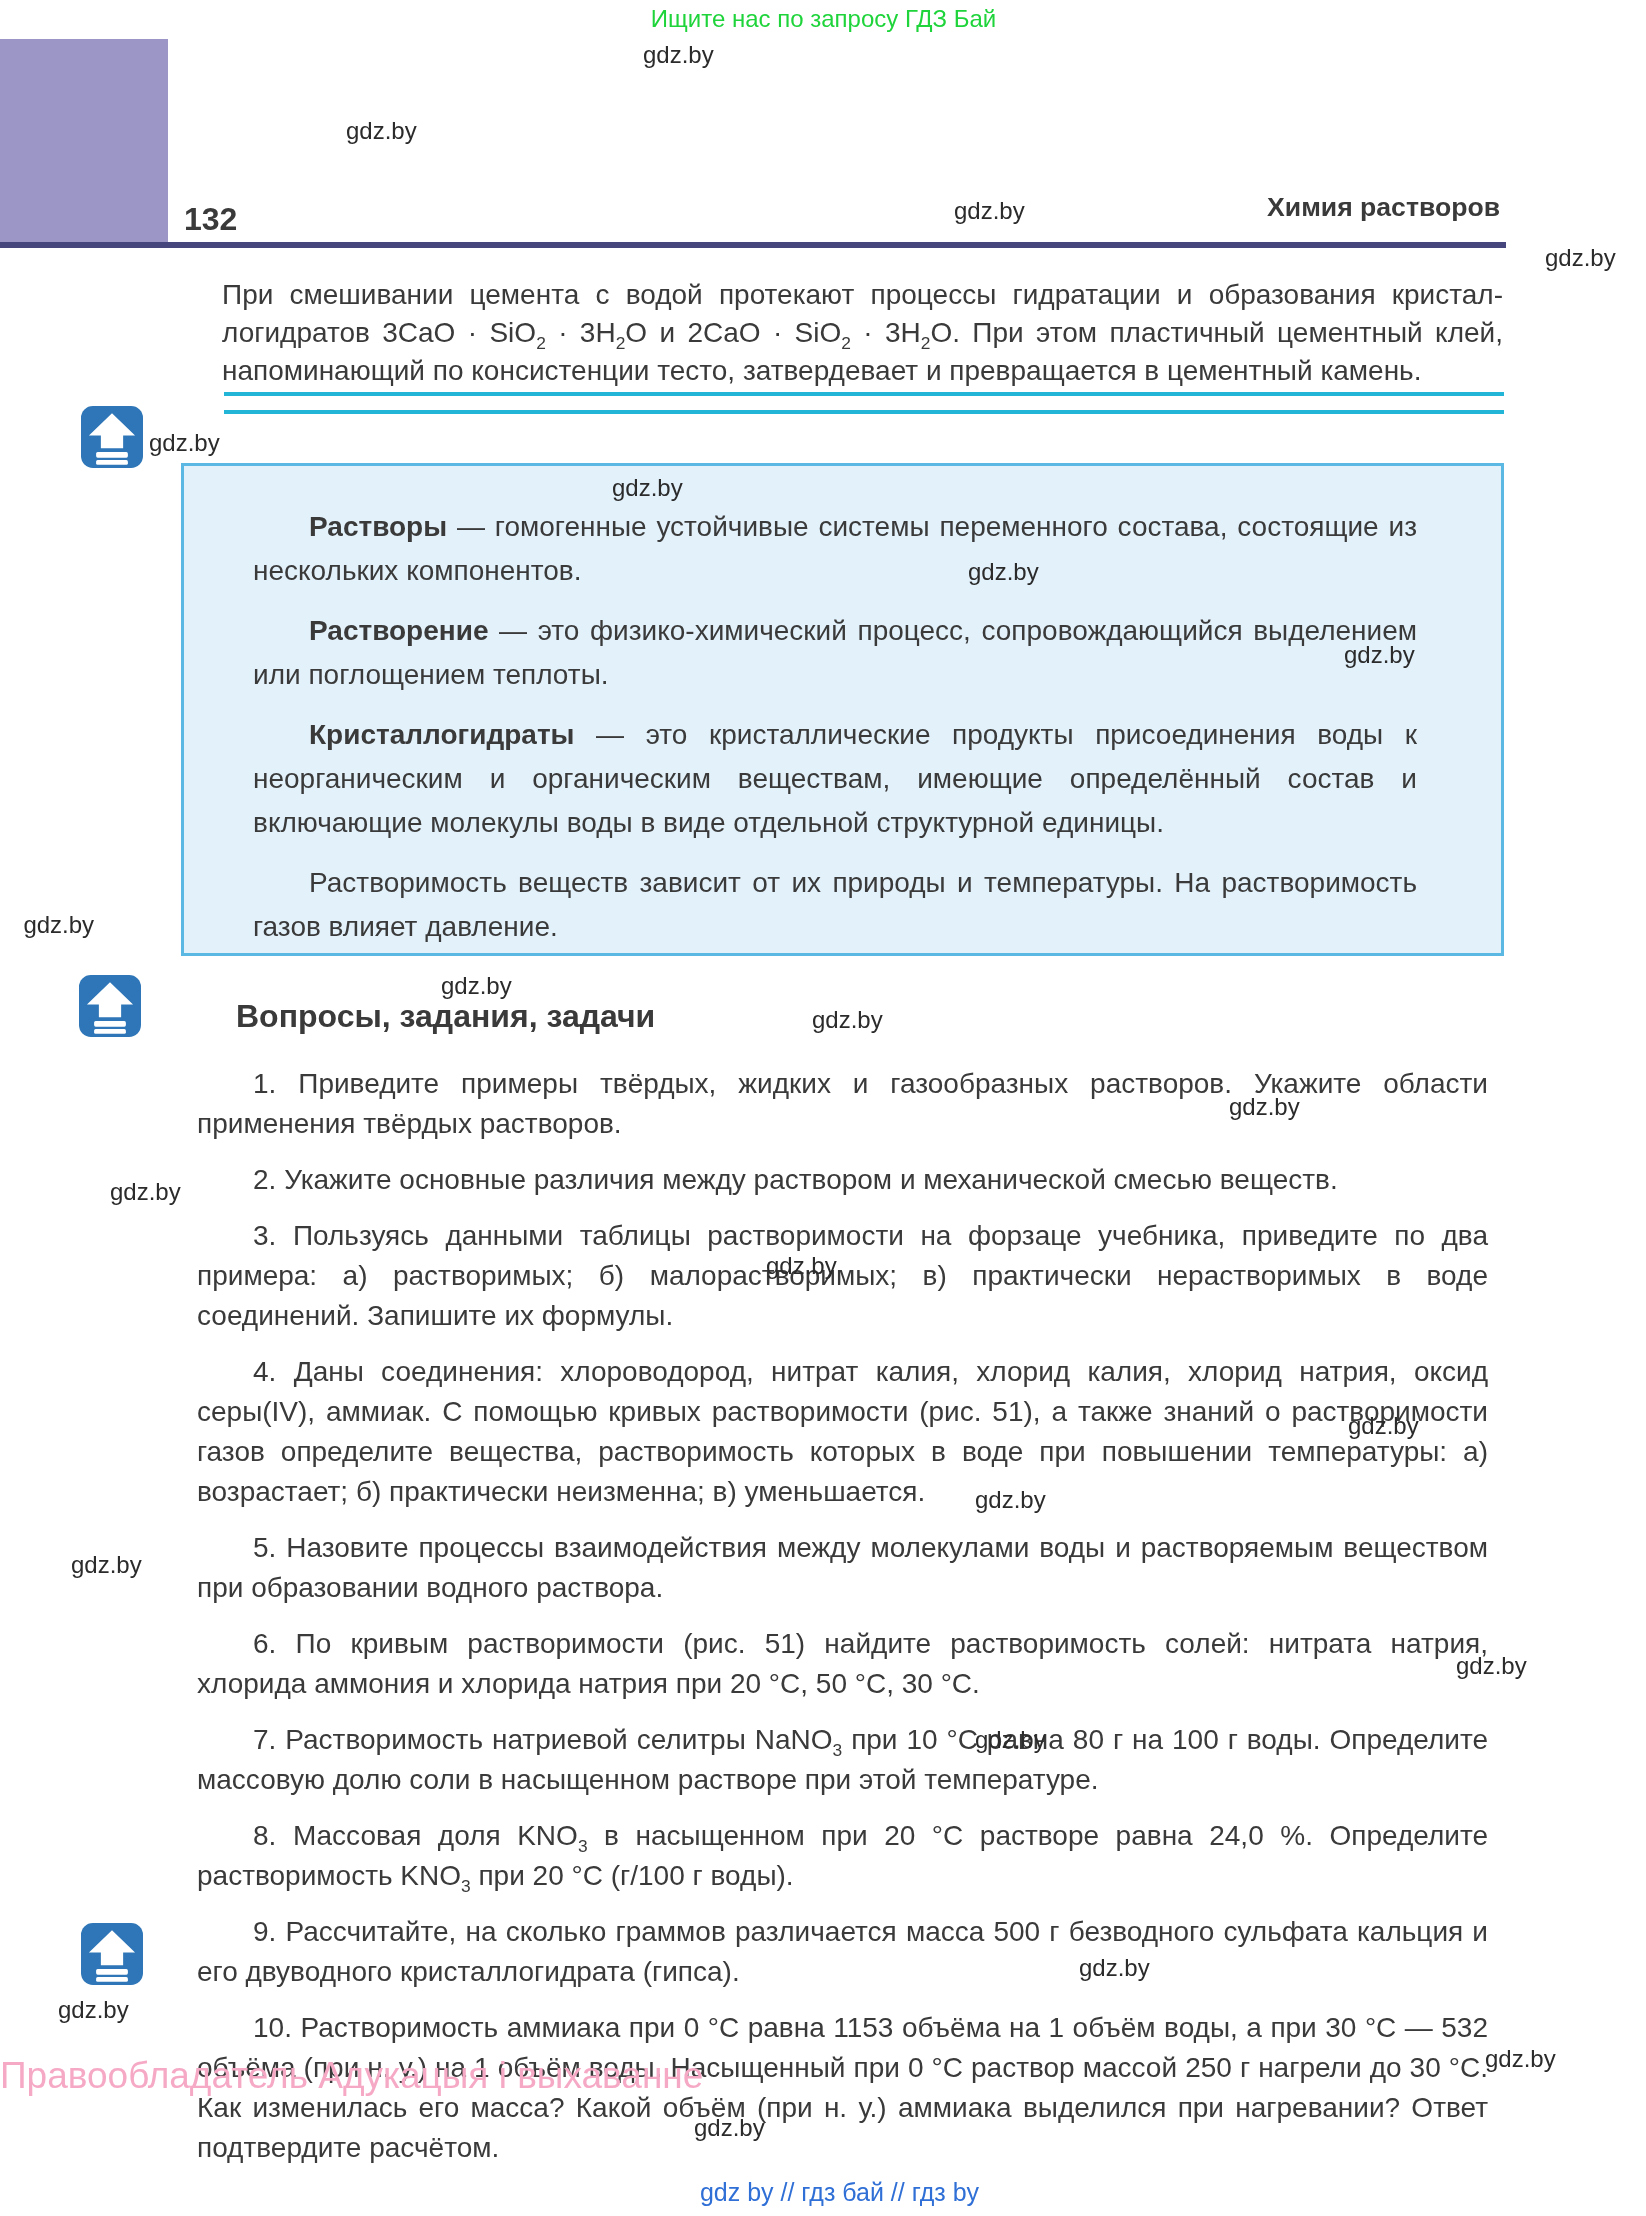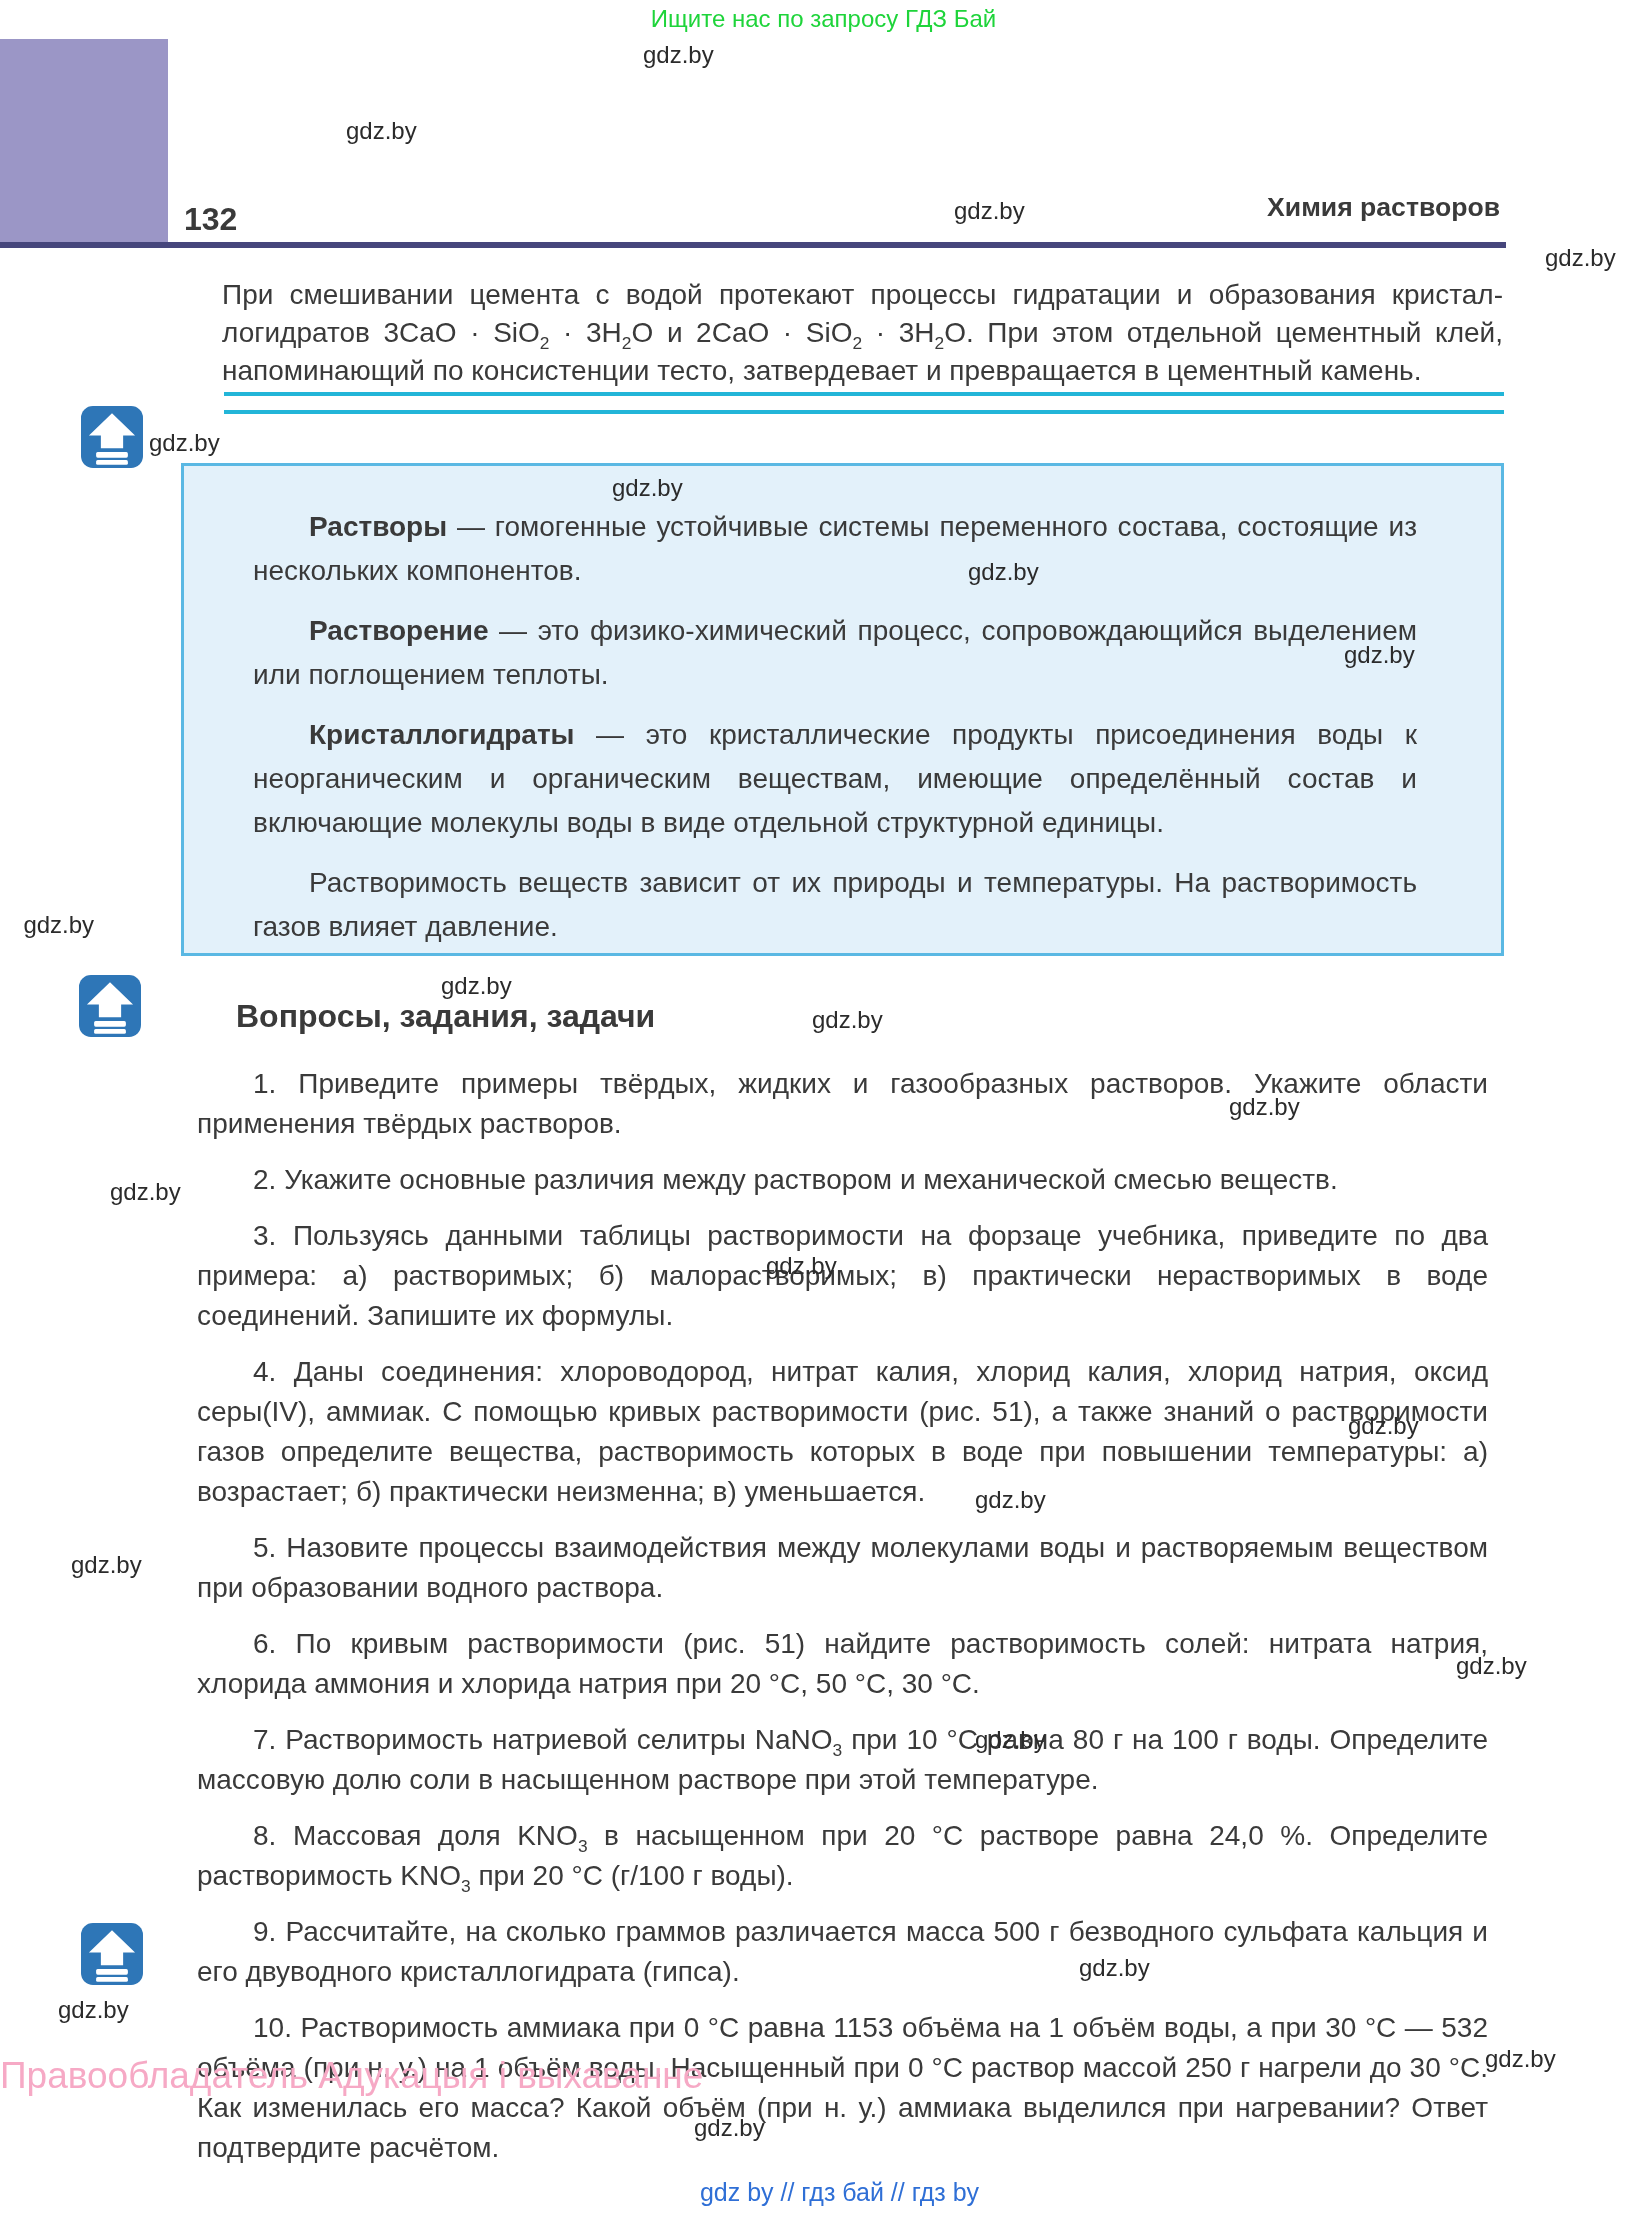--- a/index.html
+++ b/index.html
@@ -42,21 +42,21 @@
 
 <div class="page">
 
   <div class="promo">Ищите нас по запросу ГДЗ Бай</div>
 
   <div class="purple-block"></div>
   <div class="header-rule"></div>
   <div class="page-num">132</div>
   <div class="chapter">Химия растворов</div>
 
-  <div class="intro"><span>При смешивании цемента с водой протекают процессы гидратации и образования кристал­логидратов 3CaO · SiO</span><sub>2</sub><span> · 3H</span><sub>2</sub><span>O и 2CaO · SiO</span><sub>2</sub><span> · 3H</span><sub>2</sub><span>O. При этом отдельной цементный клей, напоминающий по консистенции тесто, затвердевает и превращается в цементный камень.</span></div>
+  <div class="intro"><span>При смешивании цемента с водой протекают процессы гидратации и образования кристал­логидратов 3CaO · SiO</span><sub>2</sub><span> · 3H</span><sub>2</sub><span>O и 2CaO · SiO</span><sub>2</sub><span> · 3H</span><sub>2</sub><span>O. При этом пластичный цементный клей, напоминающий по консистенции тесто, затвердевает и превращается в цементный камень.</span></div>
   <div class="cyan-rule r1"></div>
   <div class="cyan-rule r2"></div>
 
   <div class="defbox">
     <p><b>Растворы</b><span> — гомогенные устойчивые системы переменного состава, состоящие из нескольких компонентов.</span></p>
     <p><b>Растворение</b><span> — это физико-химический процесс, сопровождающий­ся выделением или поглощением теплоты.</span></p>
     <p><b>Кристаллогидраты</b><span> — это кристаллические продукты присоедине­ния воды к неорганическим и органическим веществам, имеющие опре­делённый состав и включающие молекулы воды в виде отдельной струк­турной единицы.</span></p>
     <p><span>Растворимость веществ зависит от их природы и температуры. На растворимость газов влияет давление.</span></p>
   </div>
 

